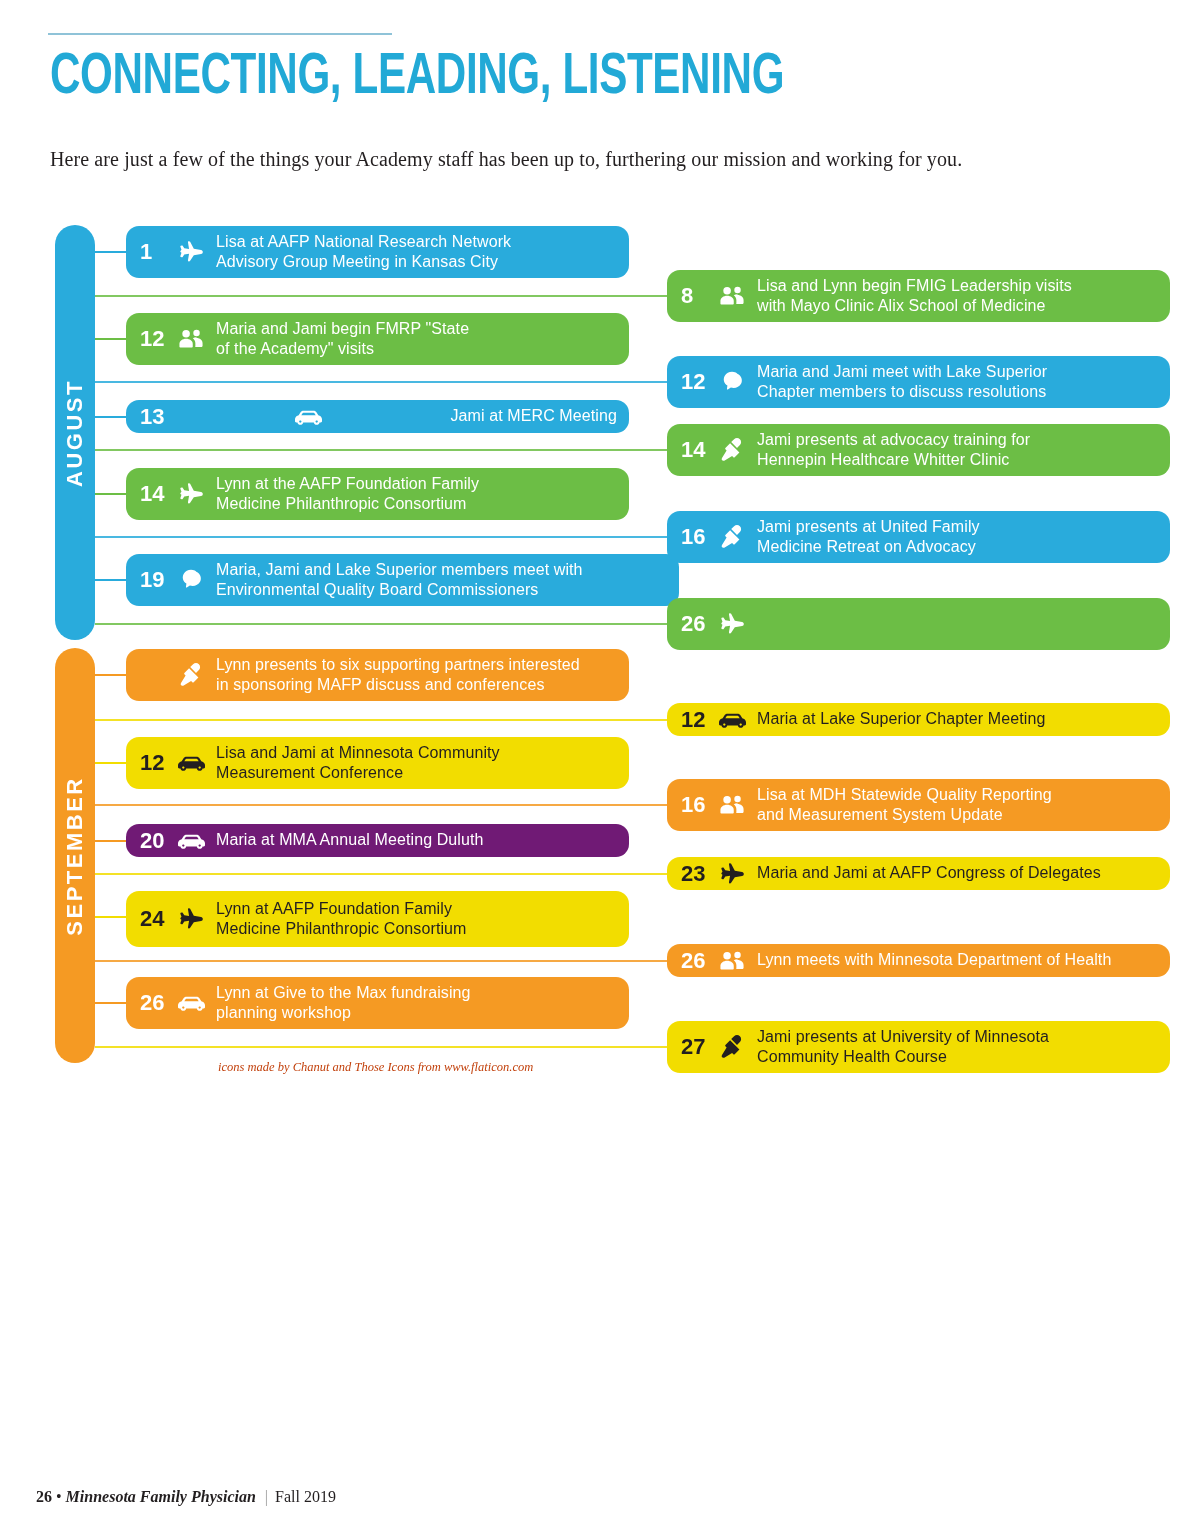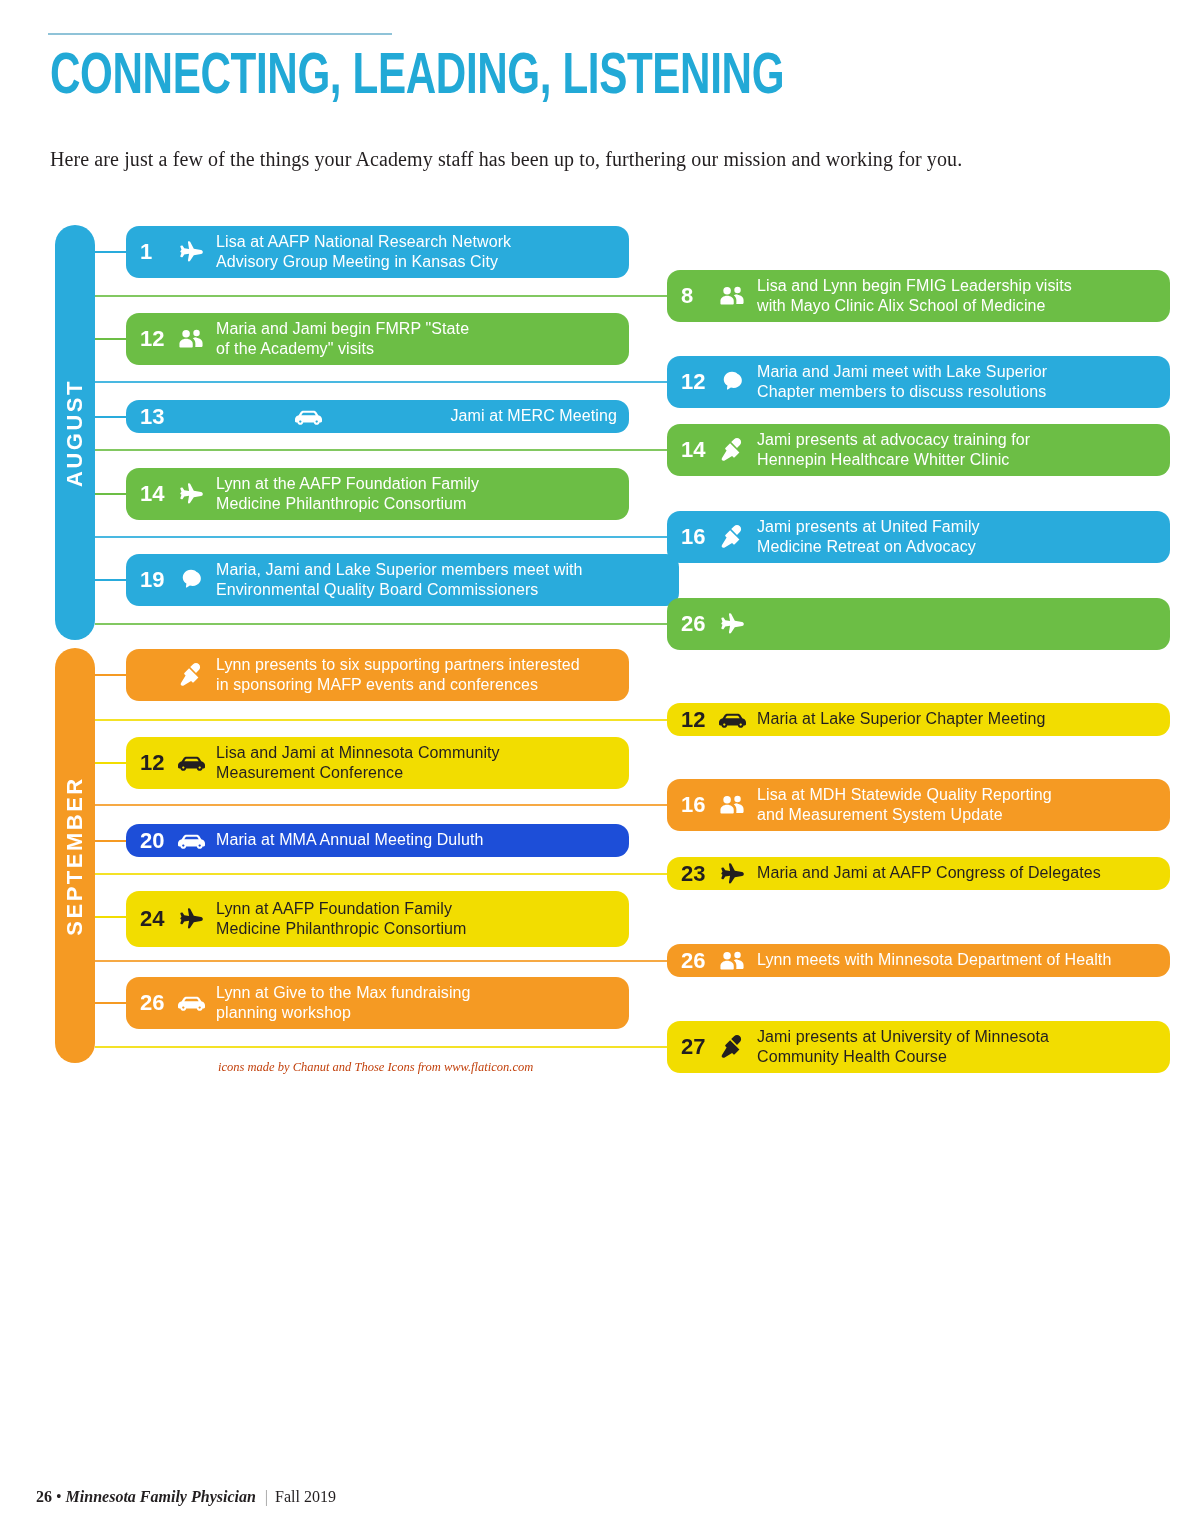--- a/index.html
+++ b/index.html
@@ -257,35 +257,35 @@
       <div class="conn" style="top: 674px; background: rgb(245, 154, 35); left: 95px; width: 31px;"></div>
       <div class="card t-white" style="top: 649px; height: 52px; background: rgb(245, 154, 35); left: 126px; width: 503px;">
         <div class="date empty"></div>
         <div class="ic">
           <svg width="25" height="26" viewBox="0 0 24 26">
             <path d="M19.4 2.2c-1.6-1.6-4.2-1.6-5.8 0l-2.9 2.9 5.8 5.8 2.9-2.9c1.6-1.6 1.6-4.2 0-5.8z"></path>
             <path d="M9.6 6.2 4.9 10.9c-.4.4-.4 1 0 1.4l1.2 1.2-4.6 7.4c-.5.8-.4 1.8.3 2.4.6.6 1.6.7 2.4.3l7.4-4.6 1.2 1.2c.4.4 1 .4 1.4 0l4.7-4.7L9.6 6.2z"></path>
           </svg>
         </div>
         <div class="txt">Lynn presents to six supporting partners interested
-in sponsoring MAFP events and conferences</div>
+in sponsoring MAFP discuss and conferences</div>
       </div>
       <div class="conn" style="top: 762px; background: rgb(242, 221, 0); left: 95px; width: 31px;"></div>
       <div class="card t-dark" style="top: 737px; height: 52px; background: rgb(242, 221, 0); left: 126px; width: 503px;">
         <div class="date">12</div>
         <div class="ic">
           <svg width="27" height="20" viewBox="0 0 30 20">
             <path d="M27.3 8.6 25.9 8l-1.9-3.1C23.3 3.7 22 3 20.6 3H9.4C8 3 6.7 3.7 6 4.9L4.1 8l-1.4.6C1.1 9.3 0 10.9 0 12.6v2.2c0 .7.6 1.3 1.3 1.3h1.4c.3 1.5 1.6 2.6 3.2 2.6s2.9-1.1 3.2-2.6h11.8c.3 1.5 1.6 2.6 3.2 2.6s2.9-1.1 3.2-2.6h1.4c.7 0 1.3-.6 1.3-1.3v-2.2c0-1.7-1.1-3.3-2.7-4zM8.2 6c.3-.5.7-.8 1.2-.8h11.2c.5 0 1 .3 1.2.8l1.2 2H7l1.2-2zM5.9 16.4c-.7 0-1.3-.6-1.3-1.3s.6-1.3 1.3-1.3 1.3.6 1.3 1.3-.6 1.3-1.3 1.3zm18.2 0c-.7 0-1.3-.6-1.3-1.3s.6-1.3 1.3-1.3 1.3.6 1.3 1.3-.6 1.3-1.3 1.3z"></path>
           </svg>
         </div>
         <div class="txt">Lisa and Jami at Minnesota Community
 Measurement Conference</div>
       </div>
       <div class="conn" style="top: 839.5px; background: rgb(245, 154, 35); left: 95px; width: 31px;"></div>
-      <div class="card t-white" style="top: 824px; height: 33px; background: #1d4ed8; left: 126px; width: 503px;">
+      <div class="card t-white" style="top: 824px; height: 33px; background: #701a75; left: 126px; width: 503px;">
         <div class="date">20</div>
         <div class="ic">
           <svg width="27" height="20" viewBox="0 0 30 20">
             <path d="M27.3 8.6 25.9 8l-1.9-3.1C23.3 3.7 22 3 20.6 3H9.4C8 3 6.7 3.7 6 4.9L4.1 8l-1.4.6C1.1 9.3 0 10.9 0 12.6v2.2c0 .7.6 1.3 1.3 1.3h1.4c.3 1.5 1.6 2.6 3.2 2.6s2.9-1.1 3.2-2.6h11.8c.3 1.5 1.6 2.6 3.2 2.6s2.9-1.1 3.2-2.6h1.4c.7 0 1.3-.6 1.3-1.3v-2.2c0-1.7-1.1-3.3-2.7-4zM8.2 6c.3-.5.7-.8 1.2-.8h11.2c.5 0 1 .3 1.2.8l1.2 2H7l1.2-2zM5.9 16.4c-.7 0-1.3-.6-1.3-1.3s.6-1.3 1.3-1.3 1.3.6 1.3 1.3-.6 1.3-1.3 1.3zm18.2 0c-.7 0-1.3-.6-1.3-1.3s.6-1.3 1.3-1.3 1.3.6 1.3 1.3-.6 1.3-1.3 1.3z"></path>
           </svg>
         </div>
         <div class="txt">Maria at MMA Annual Meeting Duluth</div>
       </div>
       <div class="conn" style="top: 916px; background: rgb(242, 221, 0); left: 95px; width: 31px;"></div>
       <div class="card t-dark" style="top: 891px; height: 56px; background: rgb(242, 221, 0); left: 126px; width: 503px;">

